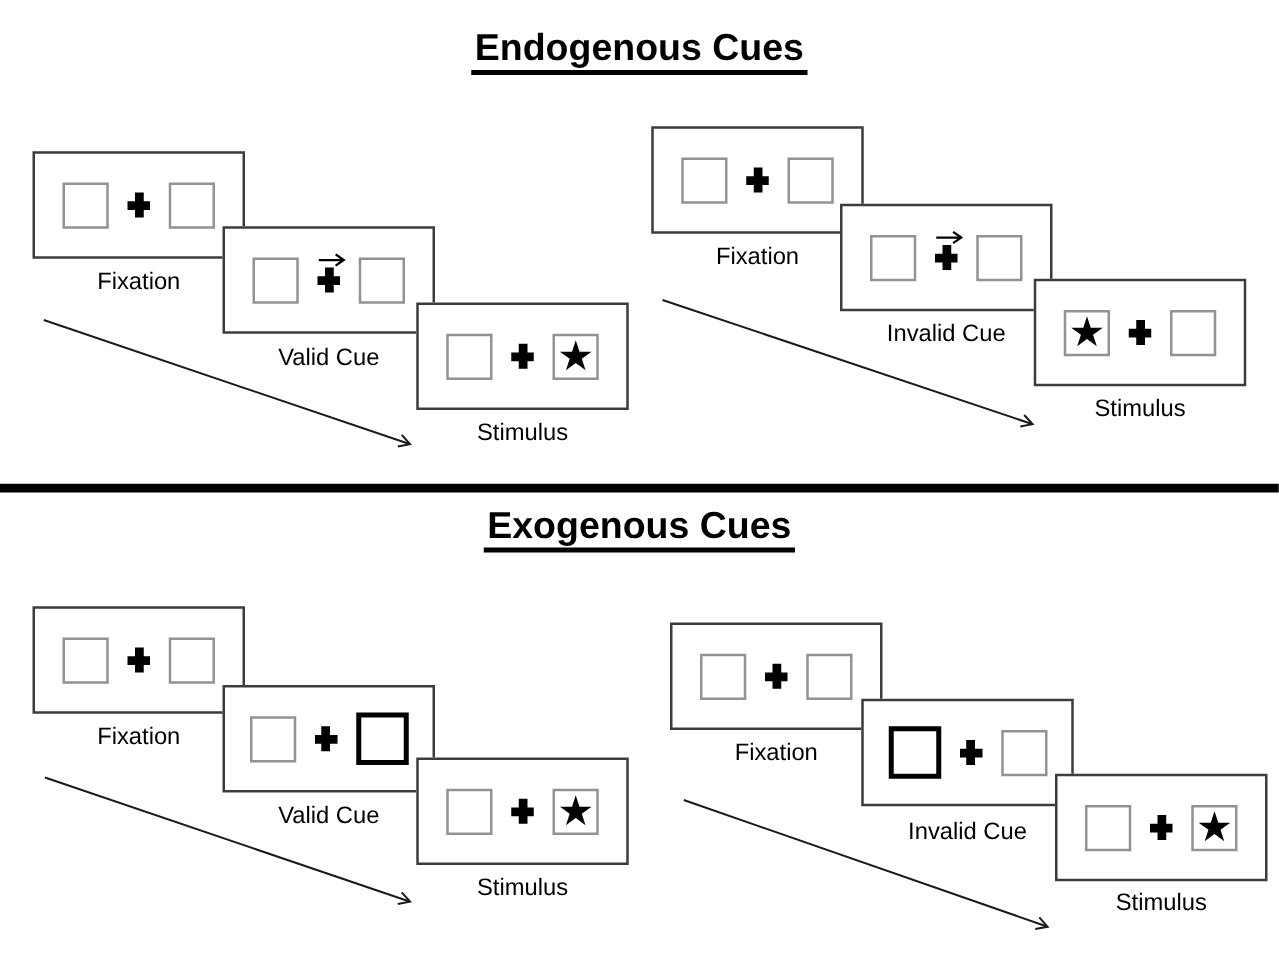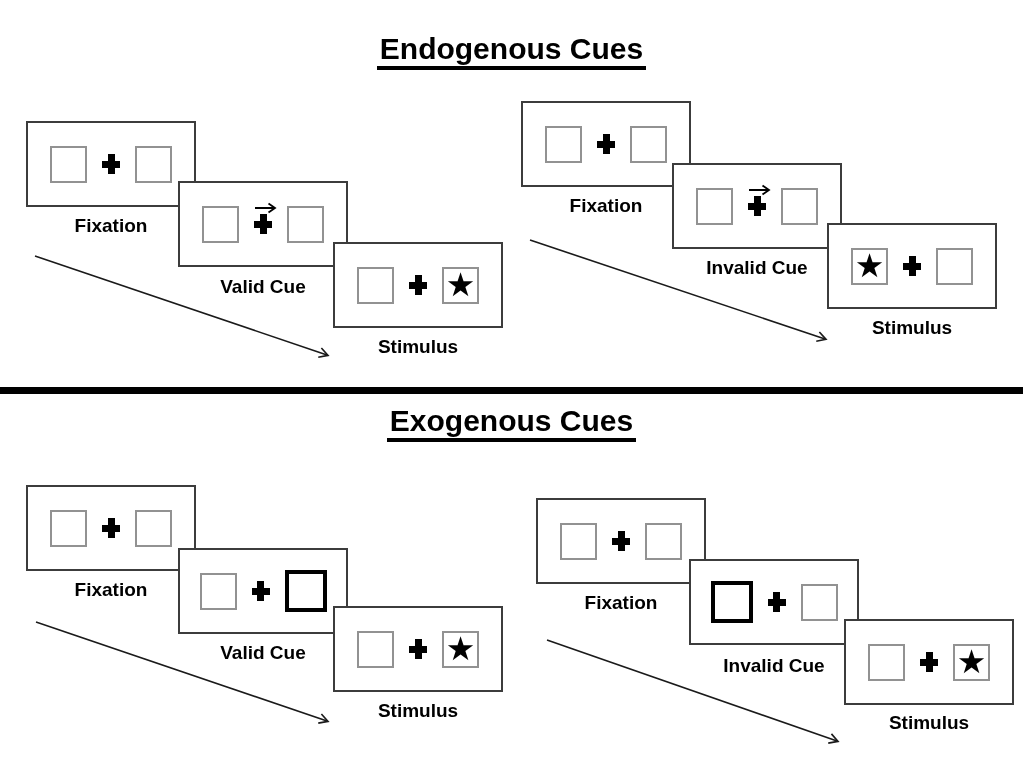--- a/index.html
+++ b/index.html
@@ -38,41 +38,41 @@
   .cross{position:relative;width:18px;height:20px;flex:0 0 auto;}
   .cross::before{
     content:"";position:absolute;left:0;top:6.5px;width:18px;height:7px;background:#000;
   }
   .cross::after{
     content:"";position:absolute;top:0;left:5.5px;width:7px;height:20px;background:#000;
   }
   .cue-arrow{position:absolute;top:-14px;left:0;}
   .label{
     position:absolute;width:170px;text-align:center;
-    font-size:19px;font-weight:bold;color:#000;z-index:5;white-space:nowrap;
+    font-size:19px;font-weight:normal;color:#000;z-index:5;white-space:nowrap;
   }
   #arrow-layer{position:absolute;left:0;top:0;z-index:0;}
   .z1{z-index:1}.z2{z-index:2}.z3{z-index:3}
 </style>
 </head>
 <body>
 
 <svg id="arrow-layer" width="1023" height="767" viewBox="0 0 1023 767">
   <defs>
     <marker id="ah" viewBox="0 0 12 12" refX="9" refY="6" markerWidth="13" markerHeight="13" orient="auto" markerUnits="userSpaceOnUse">
       <path d="M2 1.5 L10 6 L2 10.5" fill="none" stroke="#1a1a1a" stroke-width="1.5"></path>
     </marker>
   </defs>
   <line x1="35" y1="256" x2="327" y2="355" stroke="#1a1a1a" stroke-width="1.6" marker-end="url(#ah)"></line>
   <line x1="530" y1="240" x2="825" y2="339" stroke="#1a1a1a" stroke-width="1.6" marker-end="url(#ah)"></line>
   <line x1="36" y1="622" x2="327" y2="721" stroke="#1a1a1a" stroke-width="1.6" marker-end="url(#ah)"></line>
   <line x1="547" y1="640" x2="837" y2="741" stroke="#1a1a1a" stroke-width="1.6" marker-end="url(#ah)"></line>
 </svg>
 
-<div class="title" style="top:32px">
+<div class="title" style="top:22px">
   <span class="underlined">Endogenous Cues</span>
 </div>
 
 <div>
   <div class="panel z1" style="left:26px;top:121px">
     <div class="box"></div>
     <div class="cross"></div>
     <div class="box"></div>
   </div>
   <div class="label" style="left:26px;top:215px">Fixation</div>

